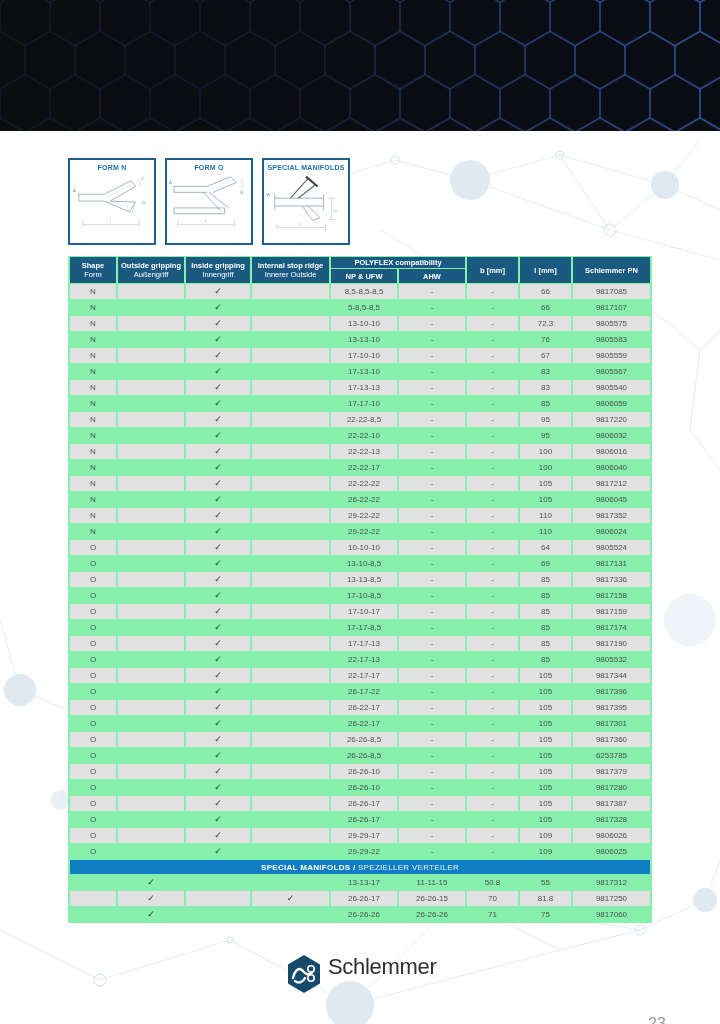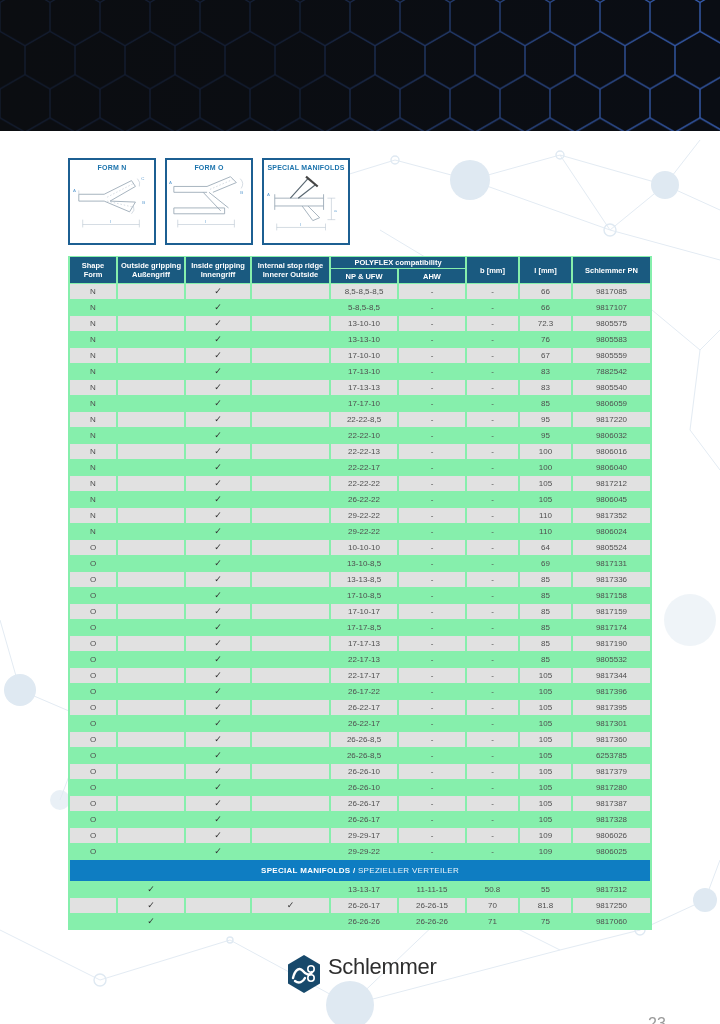--- a/index.html
+++ b/index.html
@@ -9,24 +9,24 @@
   .hex-band{position:absolute;left:0;top:0;width:720px;height:131px;z-index:1;}
   .diagrams{position:absolute;left:68px;top:158px;display:flex;gap:9px;z-index:2;}
   .diag{width:88px;height:87px;border:2px solid #1c5f92;background:#fff;box-sizing:border-box;overflow:hidden;}
   .diag-title{margin-top:4px;text-align:center;font-size:7px;font-weight:700;color:#1d74ad;letter-spacing:.2px;}
   .diag-art{display:block;margin:1px auto 0;}
   .ptable{position:absolute;left:68px;top:256px;width:584px;z-index:2;border-collapse:separate;border-spacing:2px 1px;table-layout:fixed;background:#86efac;}
   .ptable th{background:#1a5a80;color:#fff;font-size:7.5px;font-weight:700;text-align:center;vertical-align:middle;padding:1px 0;line-height:1.25;}
   .ptable thead tr.sub th{height:12px;margin-top:48px;}
   .ptable td{height:15px;line-height:15px;text-align:center;font-size:8px;color:#4f4f4f;padding:0;white-space:nowrap;overflow:hidden;}
   .ptable tr.alt td{background:#e1e1e1;}
-  .ptable td.banner{background:#0e7dc2;color:#fff;font-size:8px;font-weight:700;height:21px;line-height:13px;letter-spacing:.3px;}
+  .ptable td.banner{background:#0e7dc2;color:#fff;font-size:8px;font-weight:700;height:14px;line-height:13px;letter-spacing:.3px;}
   .ptable td.banner .de{font-weight:400;opacity:.92;}
   .ptable td.check{font-size:9px;color:#333;}
-  .hdr2{display:block;font-weight:700;}
+  .hdr2{display:block;font-weight:400;}
   .footer{position:absolute;left:286px;top:954px;display:flex;gap:6px;z-index:2;}
   .brand{font-size:22px;color:#2e2e2e;letter-spacing:-0.3px;}
   .pagenum{position:absolute;left:648px;top:1015px;font-size:16px;color:#9a9a9a;z-index:2;text-align:right;}
   .dl{stroke:#9aa9b6;stroke-width:0.9;fill:none;}
   .dl2{stroke:#b6c3cf;stroke-width:0.6;fill:none;}
   .dtx{font-size:4.5px;fill:#5b9bd0;}
 </style>
 </head>
 <body>
 
@@ -231,21 +231,21 @@
         </tr>
         <tr>
           <td>N</td>
           <td></td>
           <td class="check">✓</td>
           <td></td>
           <td>17-13-10</td>
           <td>-</td>
           <td>-</td>
           <td>83</td>
-          <td>7882542</td>
+          <td>9805567</td>
         </tr>
         <tr class="alt">
           <td>N</td>
           <td></td>
           <td class="check">✓</td>
           <td></td>
           <td>17-13-13</td>
           <td>-</td>
           <td>-</td>
           <td>83</td>

